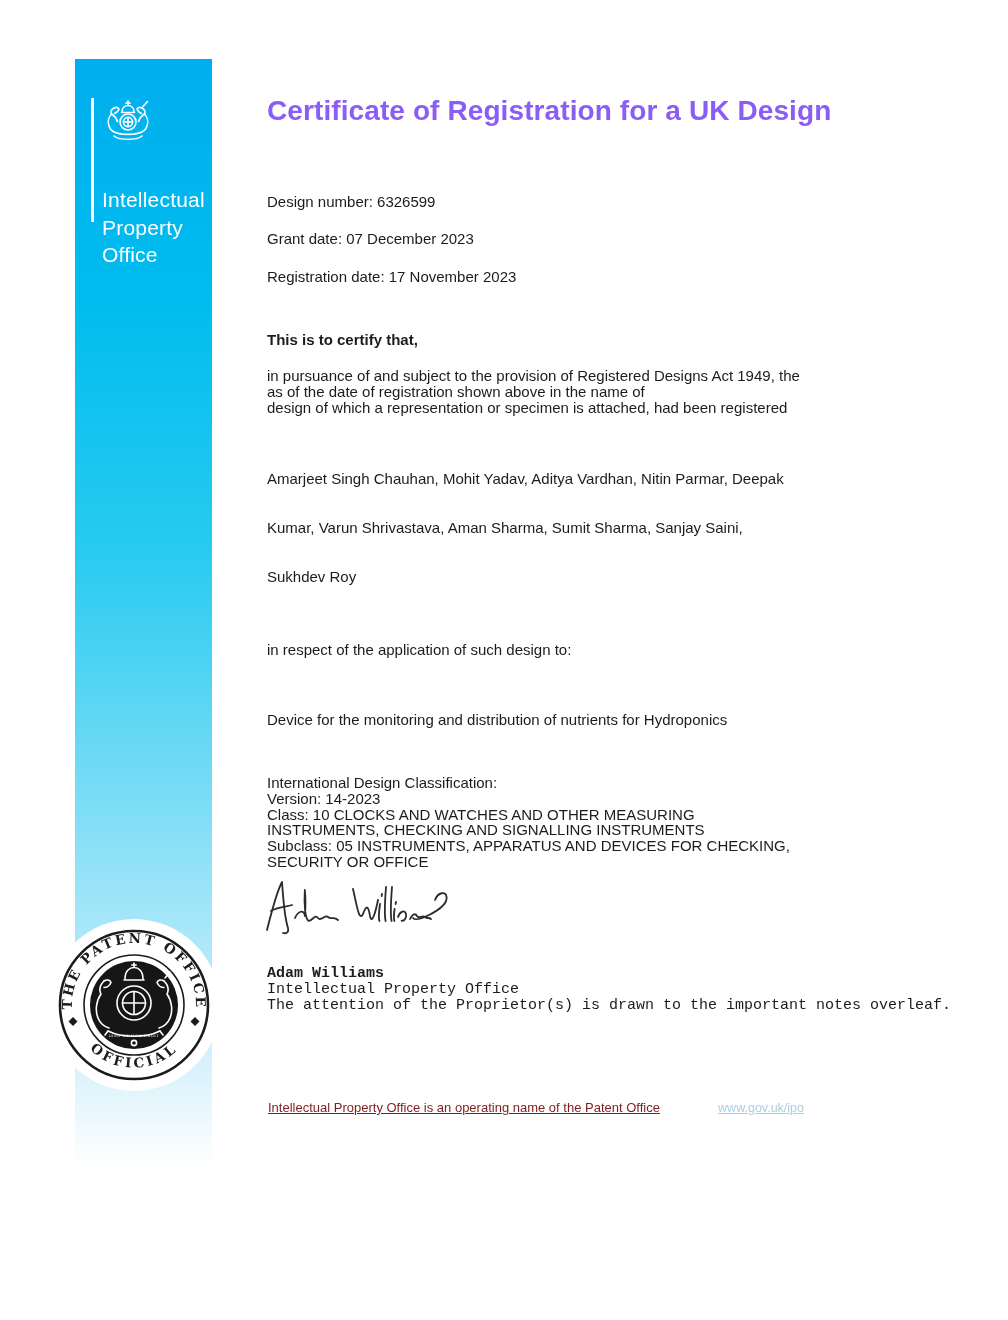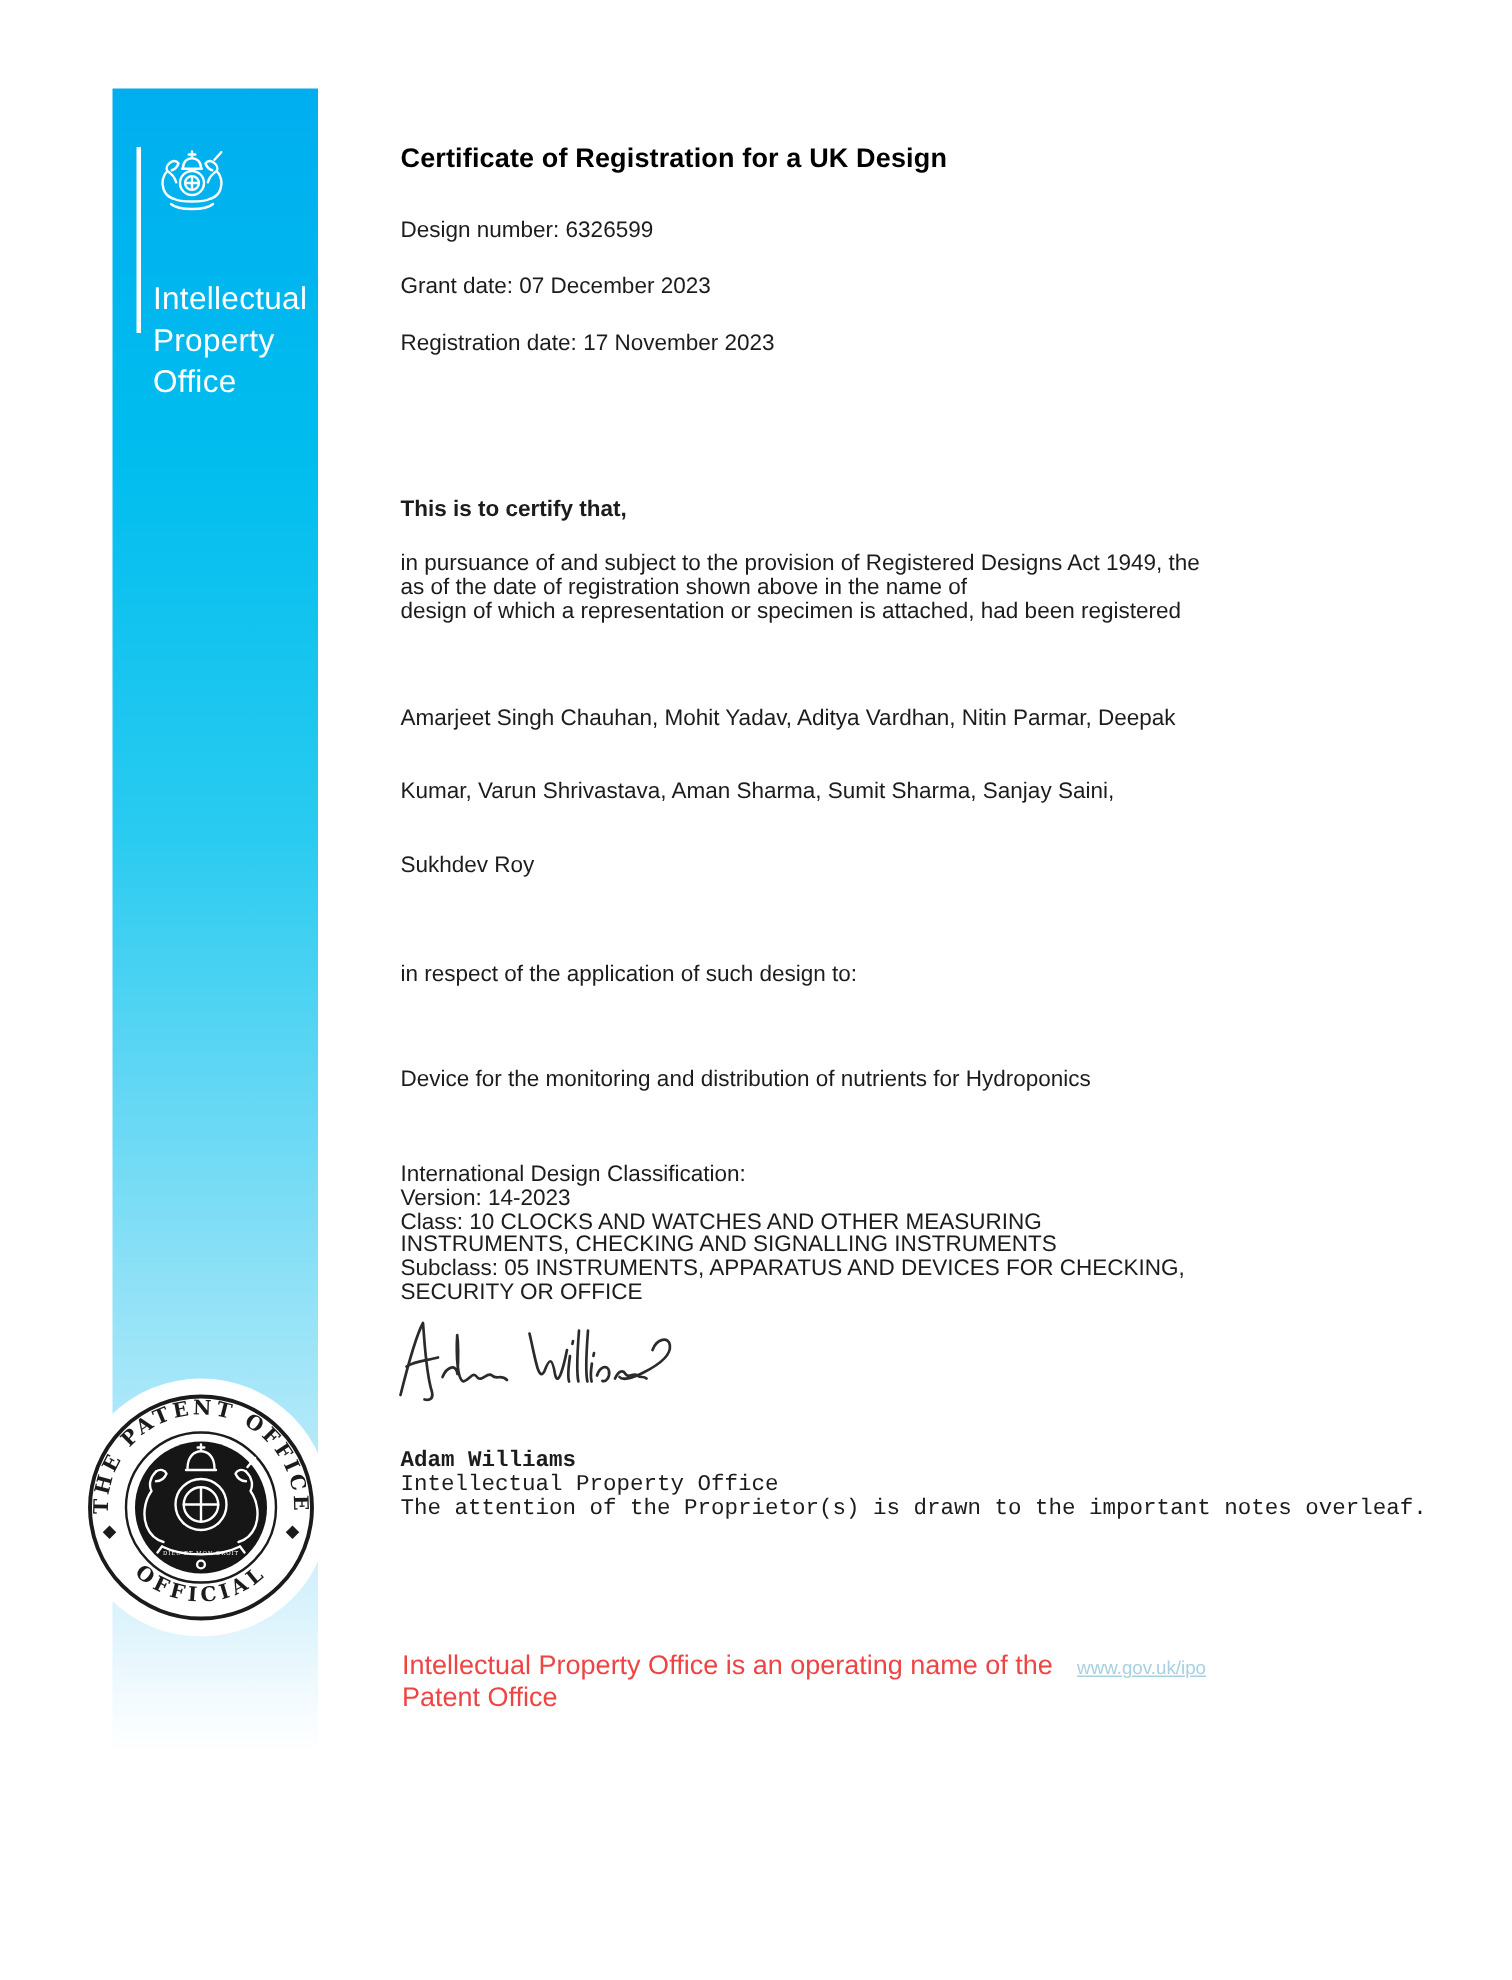--- a/index.html
+++ b/index.html
@@ -20,35 +20,35 @@
     margin-left:19px;
   }
   .logo { position:absolute; left:0; top:39px; width:157px; }
   .logo-rule { position:absolute; left:16px; top:0; width:3px; height:124px; background:#ffffff; }
   .logo-crest { position:absolute; left:27px; top:2px; }
   .logo-text { position:absolute; left:27px; top:88px; color:#ffffff;
                font-size:21px; line-height:27.5px; font-weight:400; letter-spacing:0.2px; }
 
   
   .col { position:absolute; left:267px; }
-  .title { top:95px; font-size:18px; font-weight:bold; color:#000000; letter-spacing:0.1px; }
-  .meta-line { position:absolute; font-size:15px; }
+  .title { top:95px; font-size:28px; font-weight:bold; color:#8b5cf6; letter-spacing:0.1px; }
+  .meta-line { position:absolute; font-size:15px;margin-top:48px; }
   .certify-head { top:331px; font-size:15px; font-weight:bold; }
   .para { top:368px; width:585px; font-size:15px; line-height:16px; }
   .name-line { position:absolute; font-size:15px;text-align:center; }
   .respect { top:641px; font-size:15px; }
   .device { top:711px; font-size:15px; }
   .classif { top:748px; width:590px; font-size:15px; line-height:15.8px;margin-top:27px; }
   .sig-svg { position:absolute; left:263px; top:876px; }
   .signatory { top:966px; font-size:15px; line-height:16px;font-family:Liberation Mono, monospace; }
   .signatory .bold { font-weight:bold; }
 
   .footer { position:absolute; left:268px; top:1100px; width:536px;
             display:flex; justify-content:space-between; align-items:baseline; }
-  .footer-text { font-size:18px; color:#ef4444; }
+  .footer-text { font-size:13px; color:#7f1d1d;text-decoration:underline; }
   .footer-link { font-size:12.5px; color:#a9cfe2; text-decoration:underline; }
 
   
   .seal-wrap { position:absolute; left:44px; top:915px; width:180px; height:180px; }
 </style>
 </head>
 <body>
 
 <div class="page">
 

